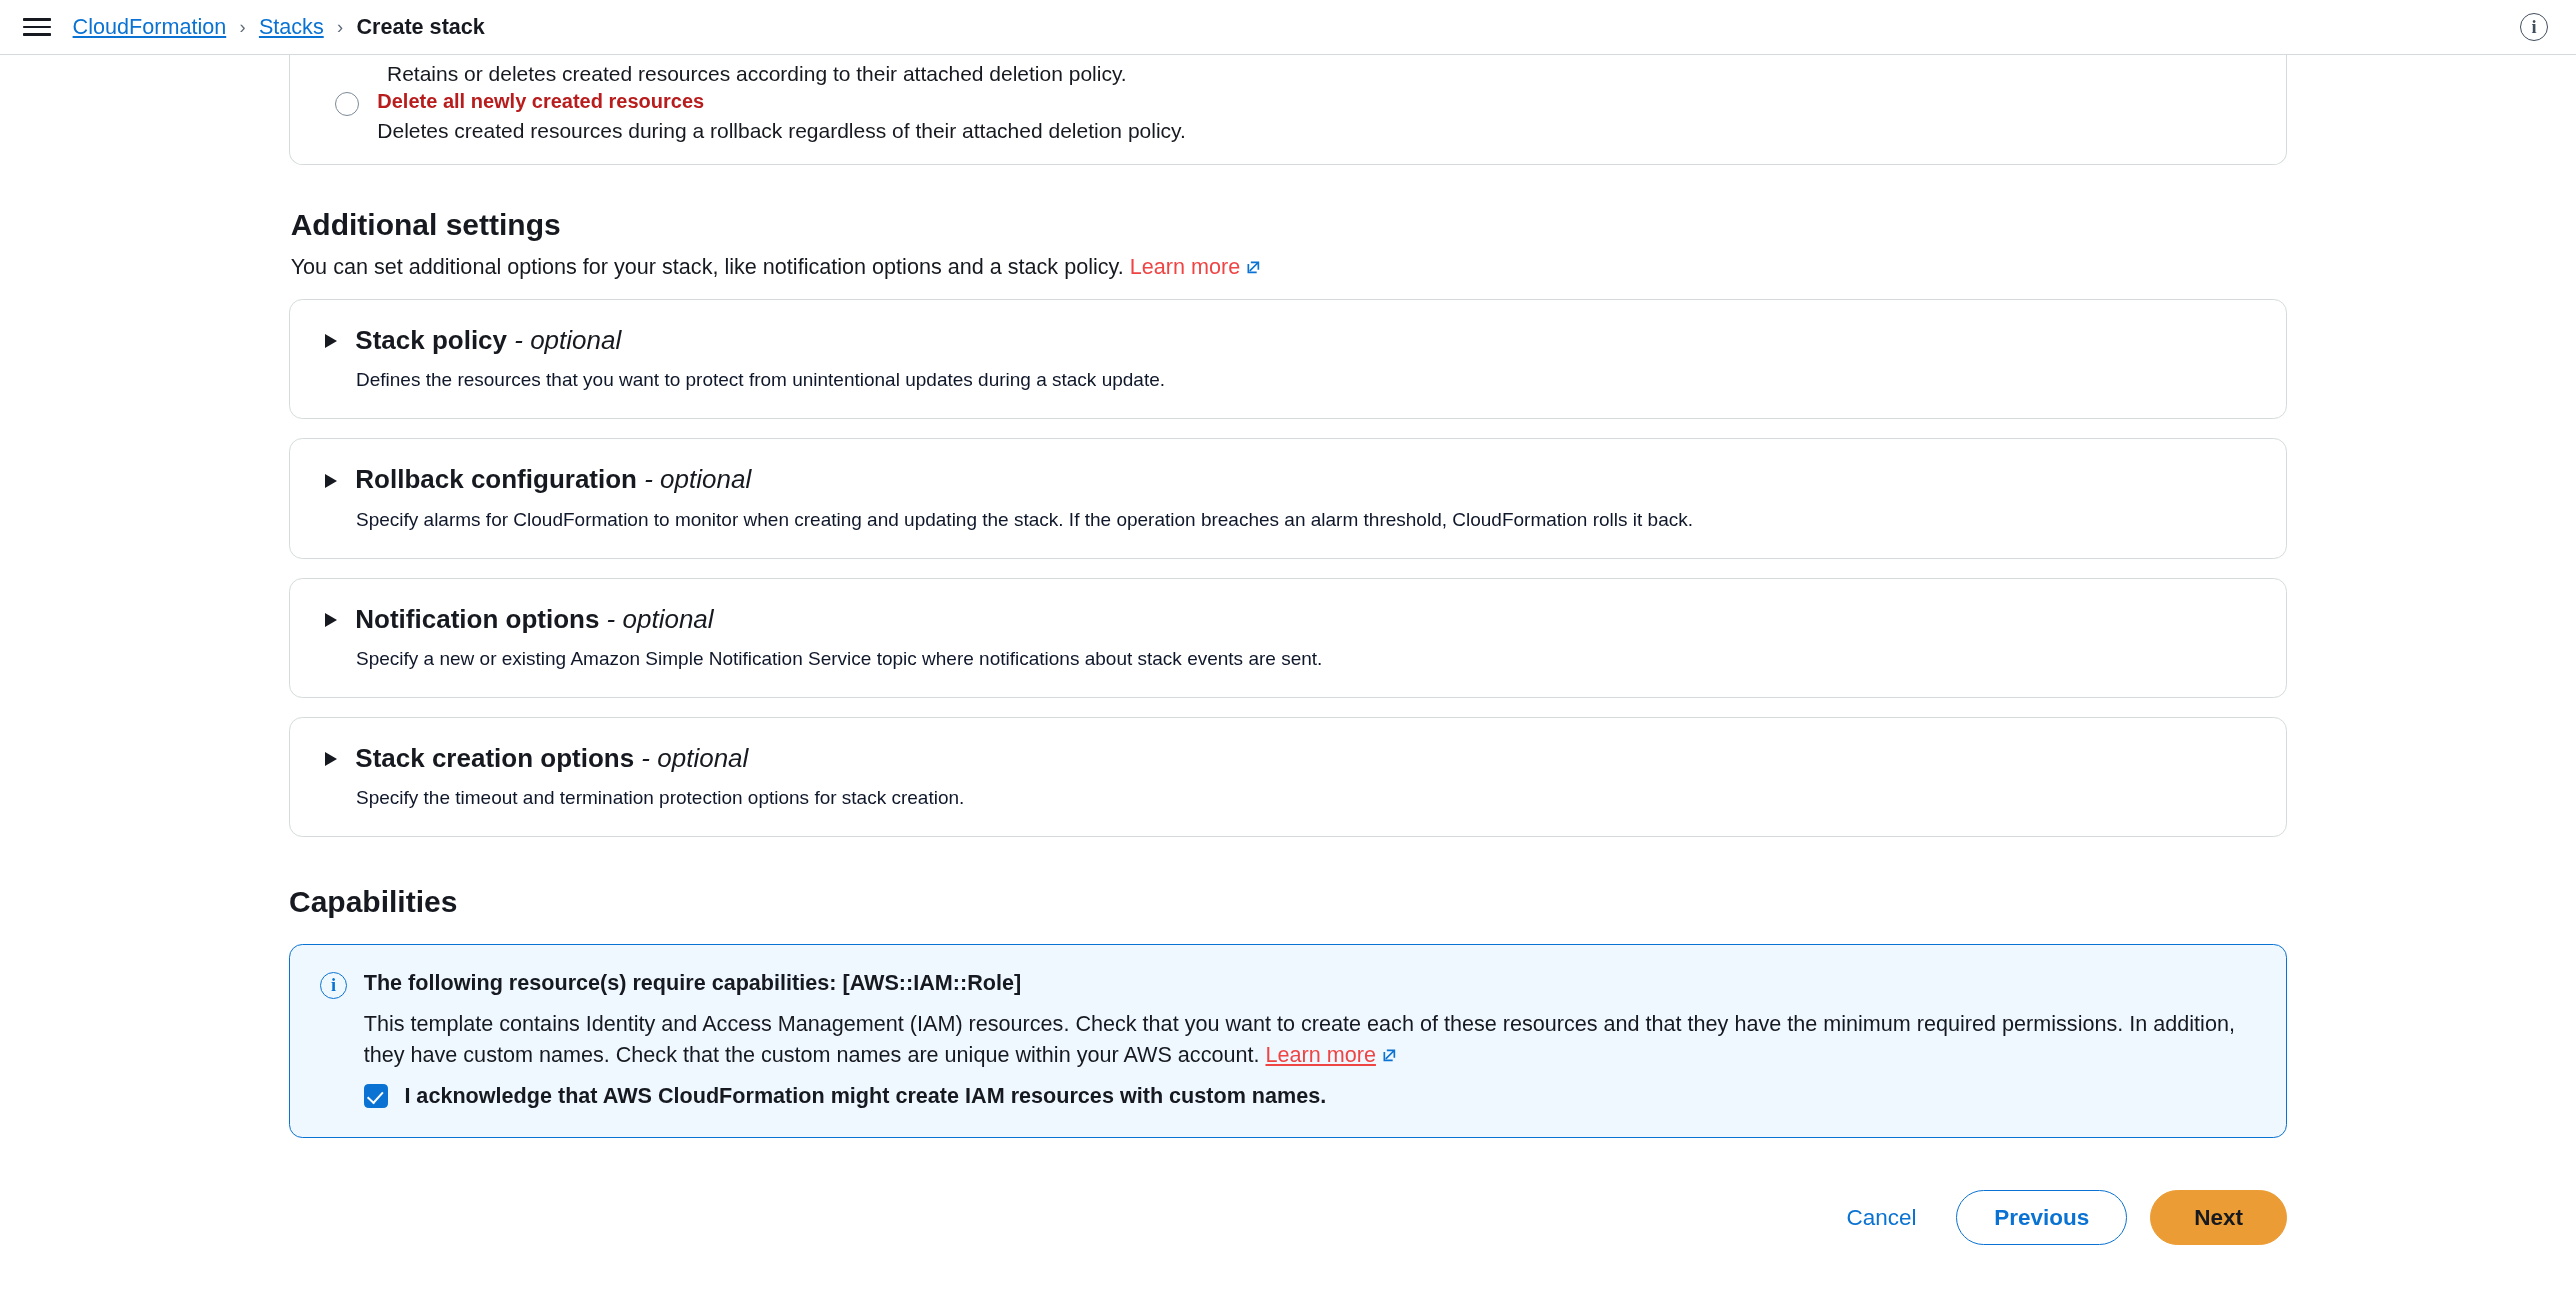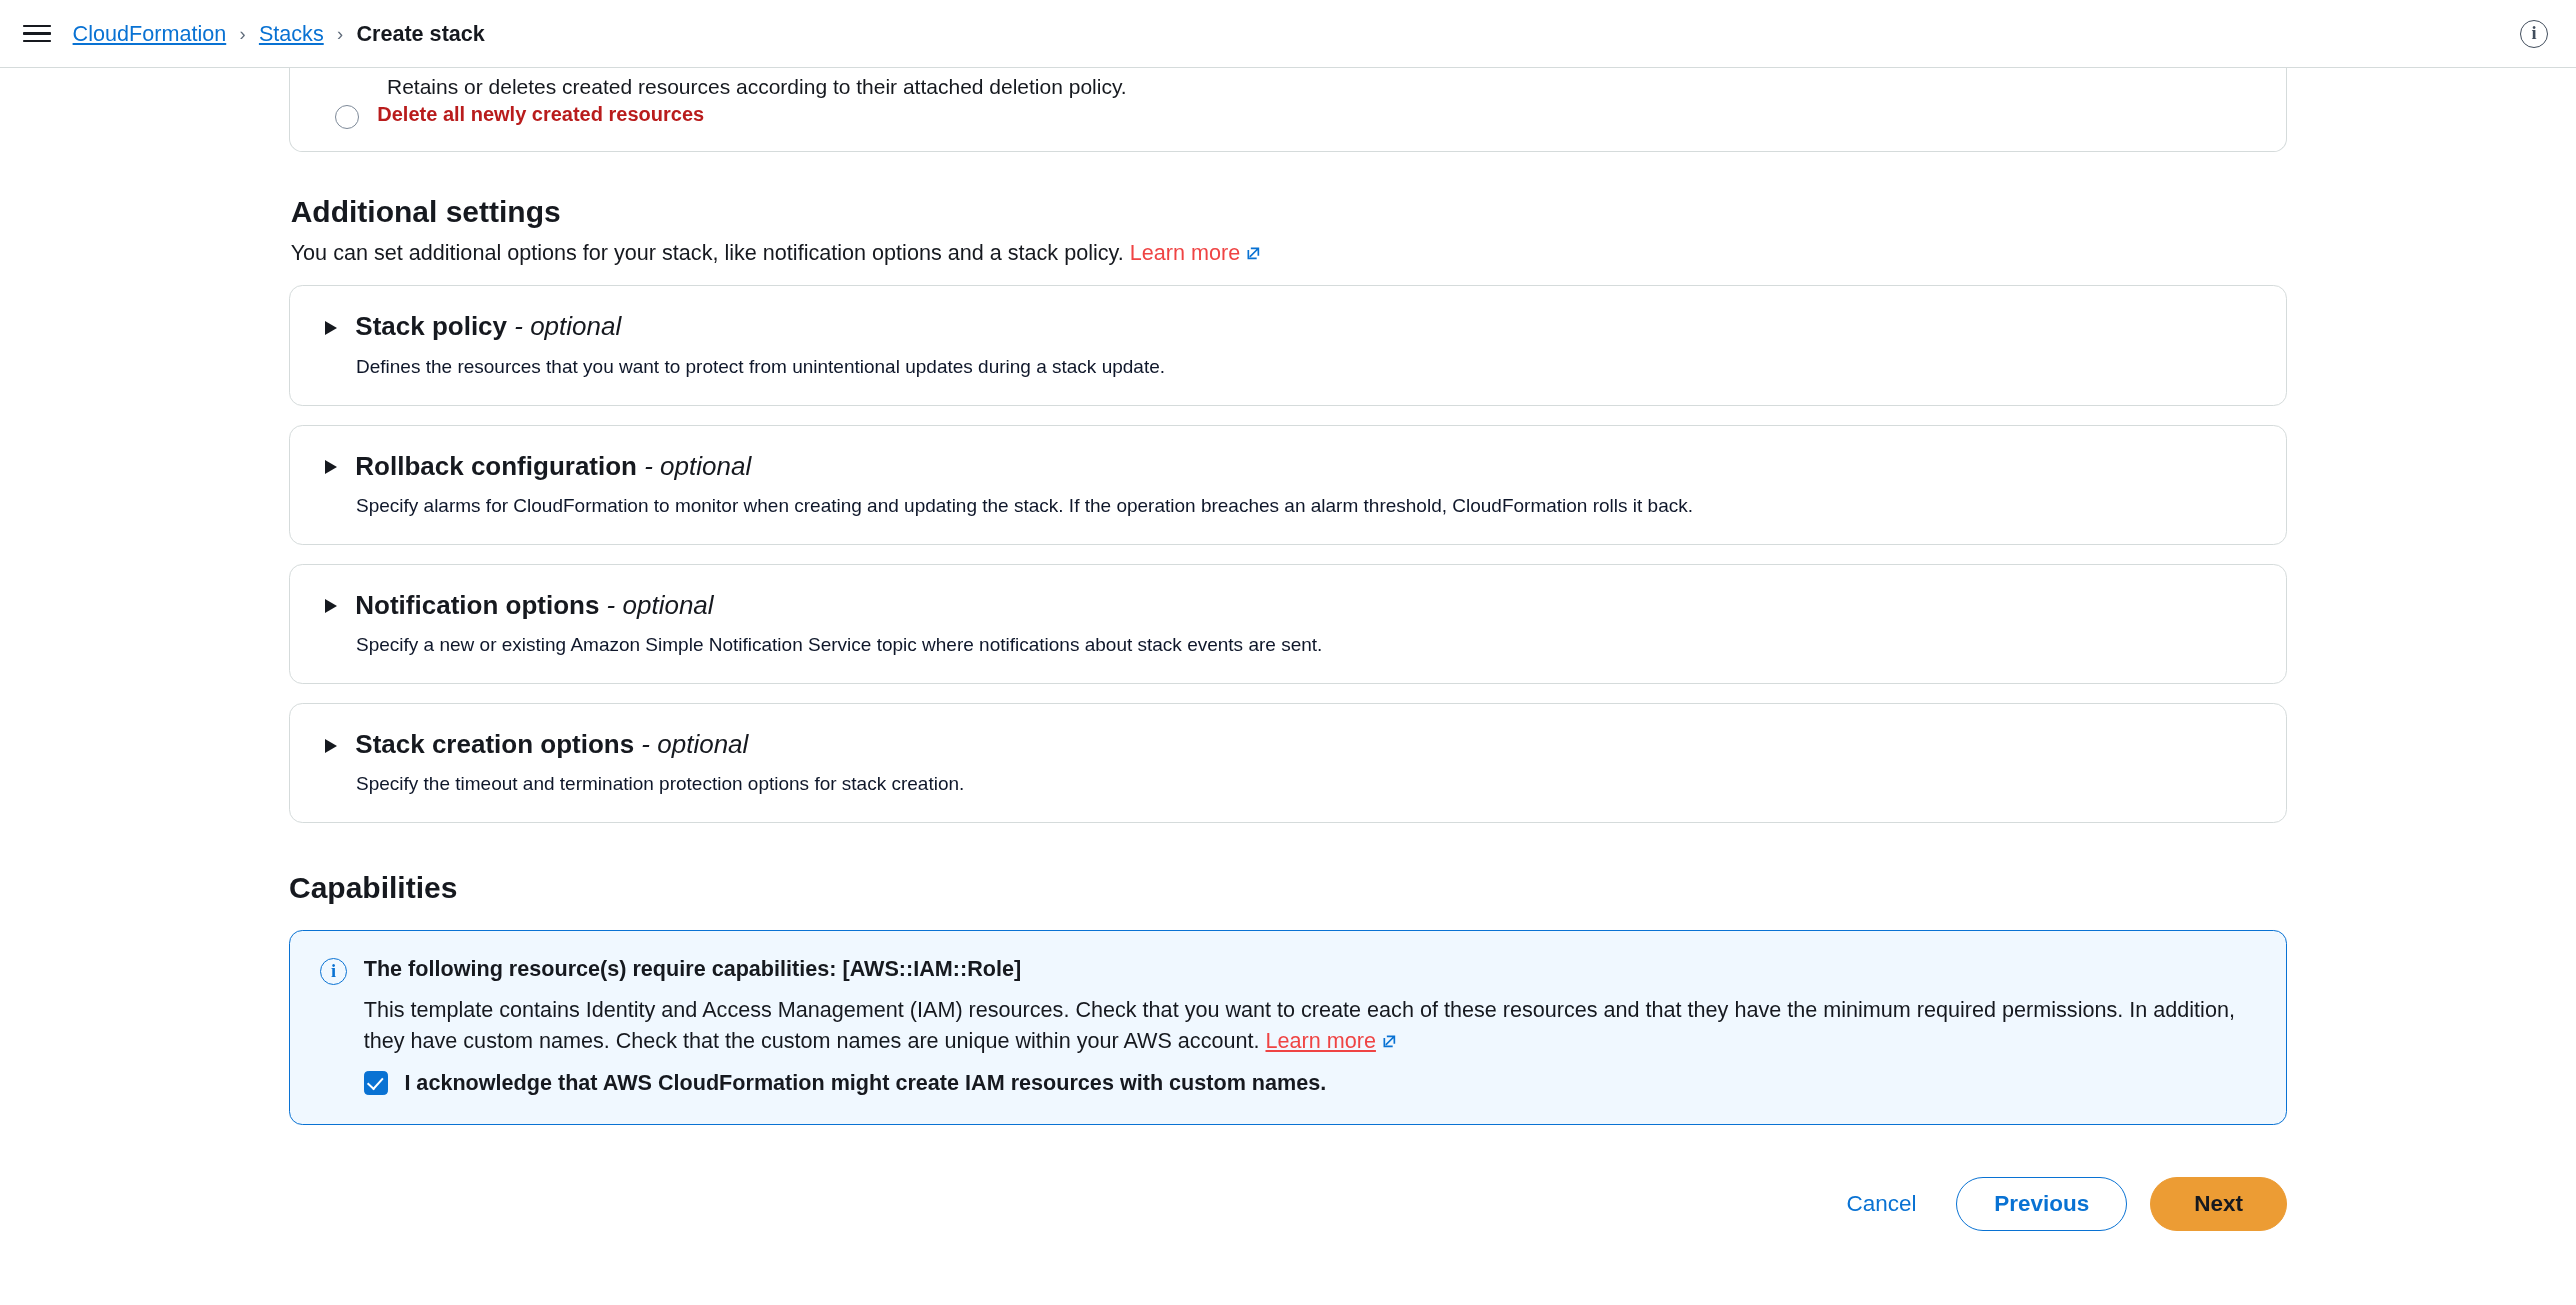--- a/index.html
+++ b/index.html
@@ -6,21 +6,21 @@
   html, body {
     margin: 0; padding: 0;
     background: #ffffff;
     font-family: "Liberation Sans", sans-serif;
     color: #16191f;
   }
   body { width: 2576px; height: 1305px; overflow: hidden; }
 
   
   .topbar {
-    height: 68px;
+    height: 55px;
     border-bottom: 0.8px solid #d5dbdb;
     display: flex;
     align-items: center;
     padding: 0 23px;
     background: #ffffff;
     position: relative;
   }
   .hamburger {
     width: 28px; height: 28px;
     display: flex; flex-direction: column; justify-content: center; gap: 5px;
@@ -307,20 +307,21 @@
 <div class="page">
   <div class="content">
 
     <div class="top-card">
       <div class="radio-block">
         <div class="radio-desc-top">Retains or deletes created resources according to their attached deletion policy.</div>
         <div class="radio-row">
           <div class="radio"></div>
           <div>
             <div class="radio-label">Delete all newly created resources</div>
+            <div class="radio-sub">Deletes created resources during a rollback regardless of their attached deletion policy.</div>
           </div>
         </div>
       </div>
     </div>
 
     <h2 class="section-title">Additional settings</h2>
     <div class="section-desc">
       <span>You can set additional options for your stack, like notification options and a stack policy.</span>
       <a class="link">
         <span>Learn more</span><span class="ext-icon"><svg width="16.7" height="16.7" viewBox="0 0 20 20">

